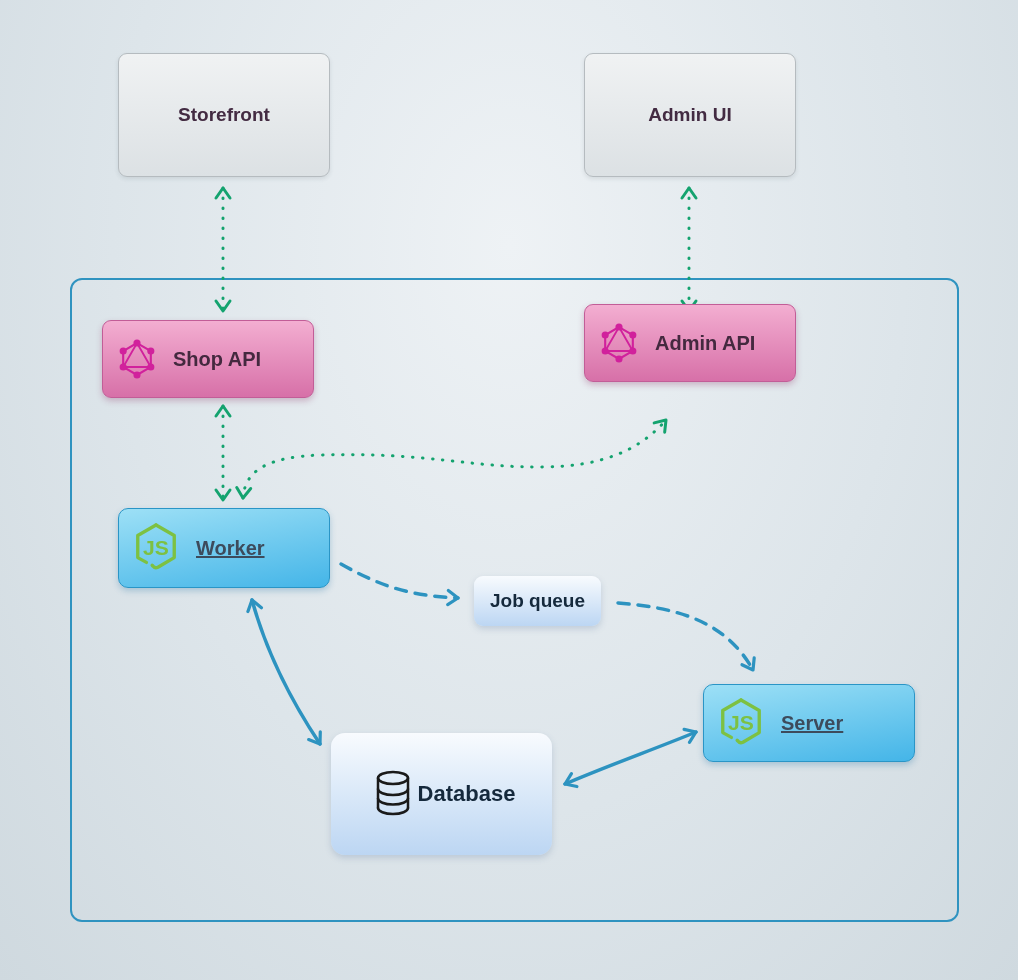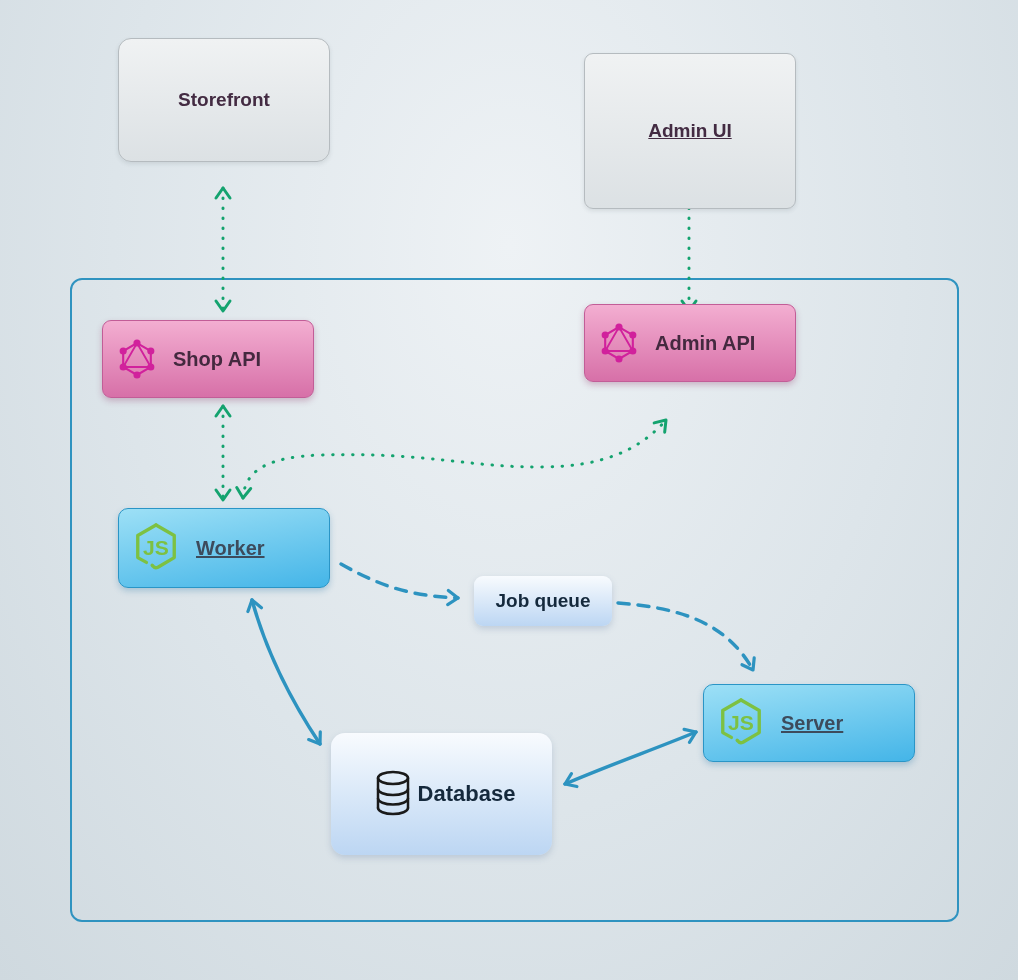--- a/index.html
+++ b/index.html
@@ -46,26 +46,26 @@
     color:#3d4b5c;font-size:20px;
     justify-content:flex-start;padding-left:13px;gap:16px;text-decoration:underline;
   }
   .node-lightblue{
     background:linear-gradient(180deg,#f8fbfe 0%,#bcd6f3 100%);
     border-radius:9px;
     box-shadow:0 3px 6px rgba(90,120,160,0.25);
     color:#15293c;font-size:19px;
   }
 
-  .storefront{left:118px;top:38px;width:212px;height:124px;border-radius:13px;}
-  .admin-ui  {left:584px;top:53px;width:212px;height:156px;text-decoration:underline;}
+  .storefront{left:118px;top:53px;width:212px;height:124px;}
+  .admin-ui  {left:584px;top:53px;width:212px;height:124px;}
   .shop-api  {left:102px;top:320px;width:212px;height:78px;}
   .admin-api {left:584px;top:304px;width:212px;height:78px;}
   .server    {left:118px;top:508px;width:212px;height:80px;}
-  .job-queue {left:474px;top:576px;width:138px;height:50px;font-size:19px;}
+  .job-queue {left:474px;top:576px;width:127px;height:50px;font-size:19px;}
   .worker    {left:703px;top:684px;width:212px;height:78px;}
   .database  {left:331px;top:733px;width:221px;height:122px;font-size:22px;gap:0;border-radius:14px;}
 
   .icon{flex:0 0 auto;display:block;}
 </style>
 </head>
 <body>
 
 <div class="stage">
 

